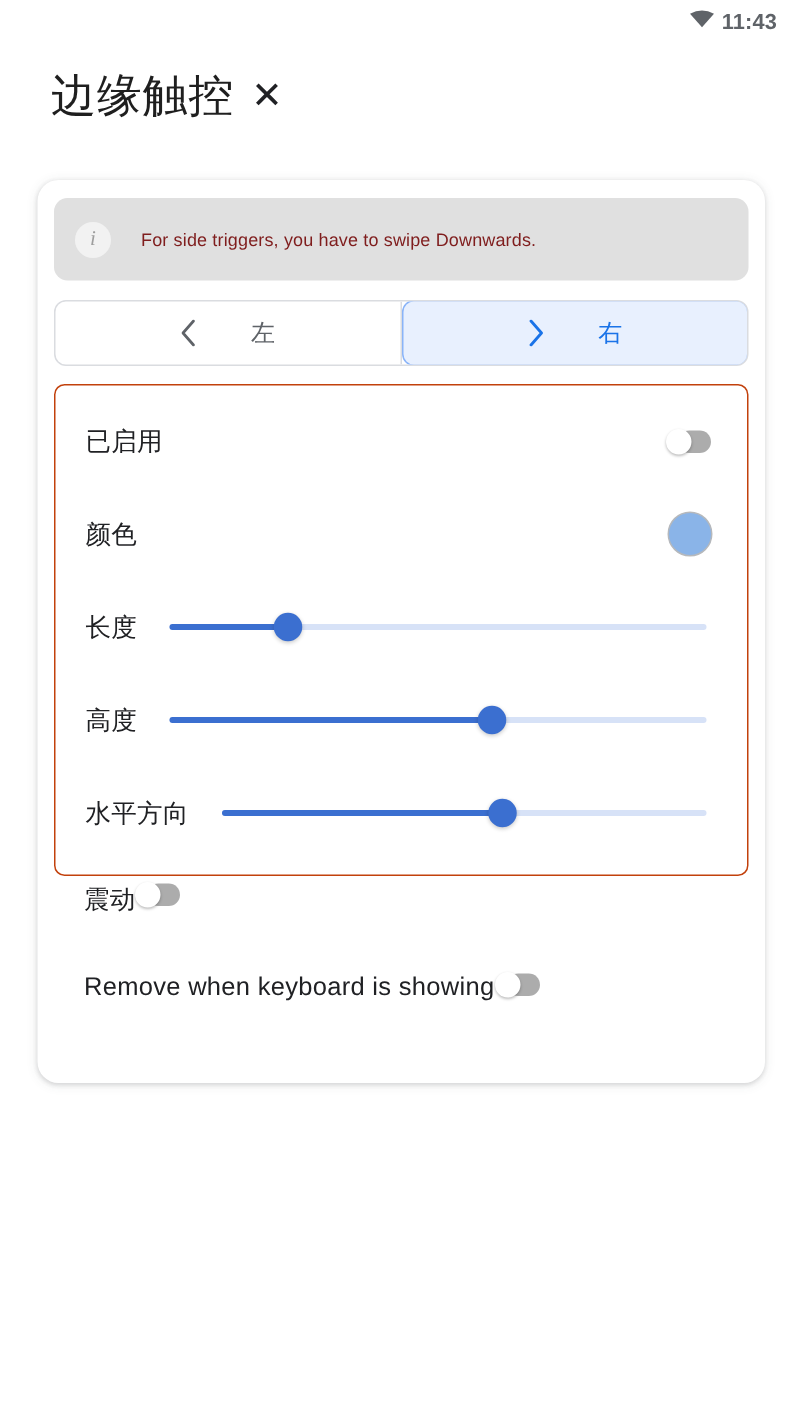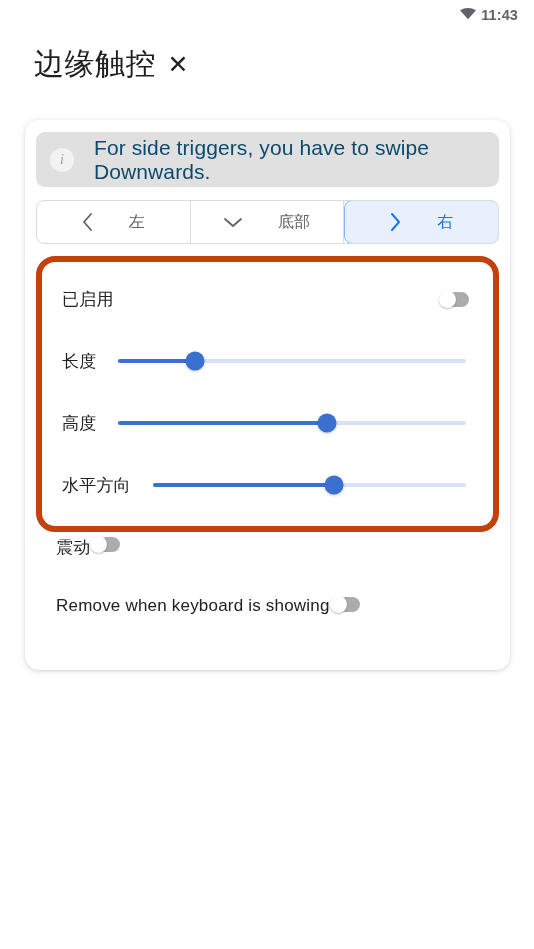--- a/index.html
+++ b/index.html
@@ -99,22 +99,22 @@
     font-size: 14px;
     font-style: italic;
     font-family: "Liberation Serif", serif;
     display: flex;
     align-items: center;
     justify-content: center;
     flex: 0 0 auto;
   }
   .info-text {
     margin-left: 20px;
-    font-size: 21px;
-    color: #0c4a6e;
+    font-size: 12px;
+    color: #7f1d1d;
     letter-spacing: .1px;
   }
 
   
   .segmented {
     margin-top: 13px;
     display: flex;
     height: 44px;
     border: 1px solid #dadce0;
     border-radius: 8px;
@@ -141,22 +141,22 @@
     color: #1a73e8;
     border: 1px solid #8ab4f8;
     border-radius: 8px;
     margin: -1px -1px -1px 0;
   }
   .segment .chev { display: flex; align-items: center; }
 
   
   .inner-card {
     margin-top: 12px;
-    border: 6px solid #c2410c;
-    border-radius: 19px;
+    border: 1px solid #c2410c;
+    border-radius: 7px;
     padding: 6px 0 10px 0;
     box-sizing: border-box;
   }
   .row {
     display: flex;
     align-items: center;
     min-height: 62px;
     padding: 0 20px 0 20px;
     box-sizing: border-box;
   }
@@ -289,28 +289,20 @@
 
   <div class="segmented">
     <div class="segment">
       <span class="chev">
         <svg width="11" height="18" viewBox="0 0 11 18">
             <path d="M9 1 L2 9 L9 17" fill="none" stroke="#5f6368" stroke-width="1.8" stroke-linecap="round" stroke-linejoin="round"></path>
           </svg>
       </span>
       <span>左</span>
     </div>
-    <div class="segment">
-      <span class="chev">
-        <svg width="18" height="11" viewBox="0 0 18 11">
-            <path d="M1 2 L9 9 L17 2" fill="none" stroke="#5f6368" stroke-width="1.8" stroke-linecap="round" stroke-linejoin="round"></path>
-          </svg>
-      </span>
-      <span>底部</span>
-    </div>
     <div class="segment selected">
       <span class="chev">
         <svg width="11" height="18" viewBox="0 0 11 18">
             <path d="M2 1 L9 9 L2 17" fill="none" stroke="#1a73e8" stroke-width="1.9" stroke-linecap="round" stroke-linejoin="round"></path>
           </svg>
       </span>
       <span>右</span>
     </div>
   </div>
 
@@ -318,20 +310,25 @@
 
     <div class="row">
       <span class="row-label">已启用</span>
       <span class="spacer"></span>
       <span class="switch">
         <span class="track"></span>
         <span class="knob"></span>
       </span>
     </div>
 
+    <div class="row">
+      <span class="row-label">颜色</span>
+      <span class="spacer"></span>
+      <span class="color-swatch"></span>
+    </div>
 
     <div class="row slider-row">
       <span class="row-label">长度</span>
       <span class="slider-wrap">
         <span class="slider-track"></span>
         <span class="slider-fill" style="width: 22%;"></span>
         <span class="slider-thumb" style="left: 22%;"></span>
       </span>
     </div>
 

